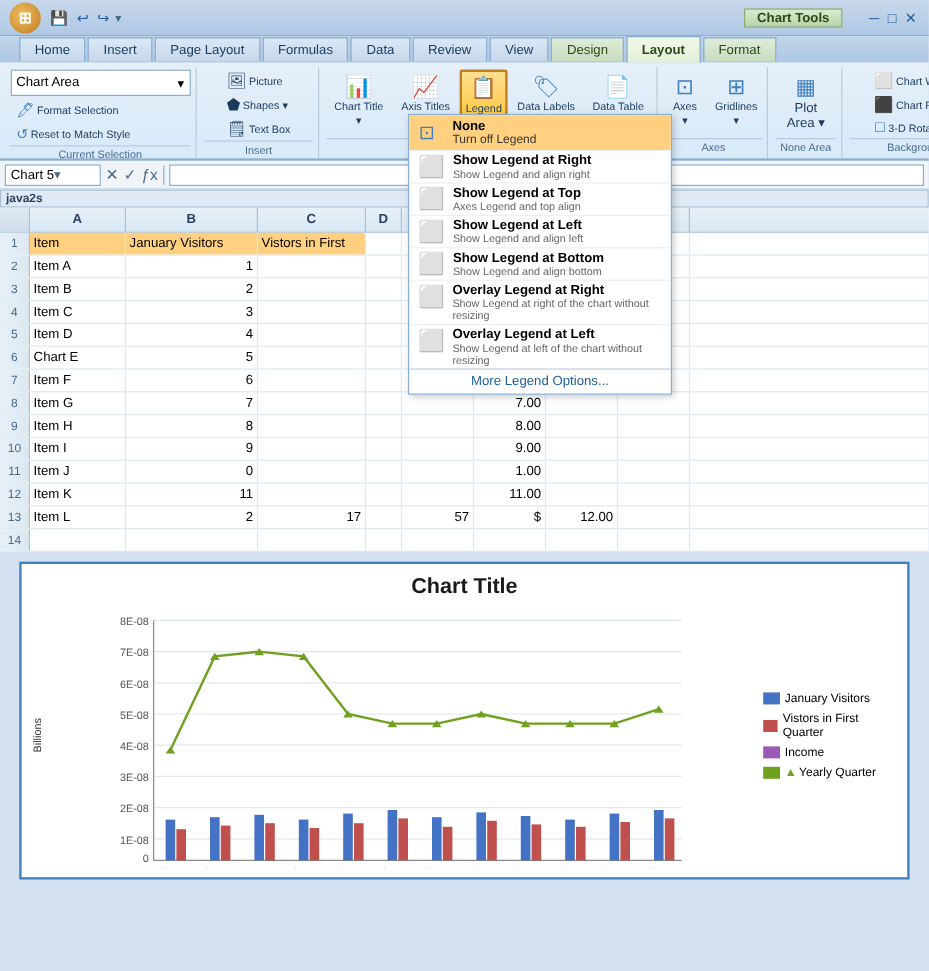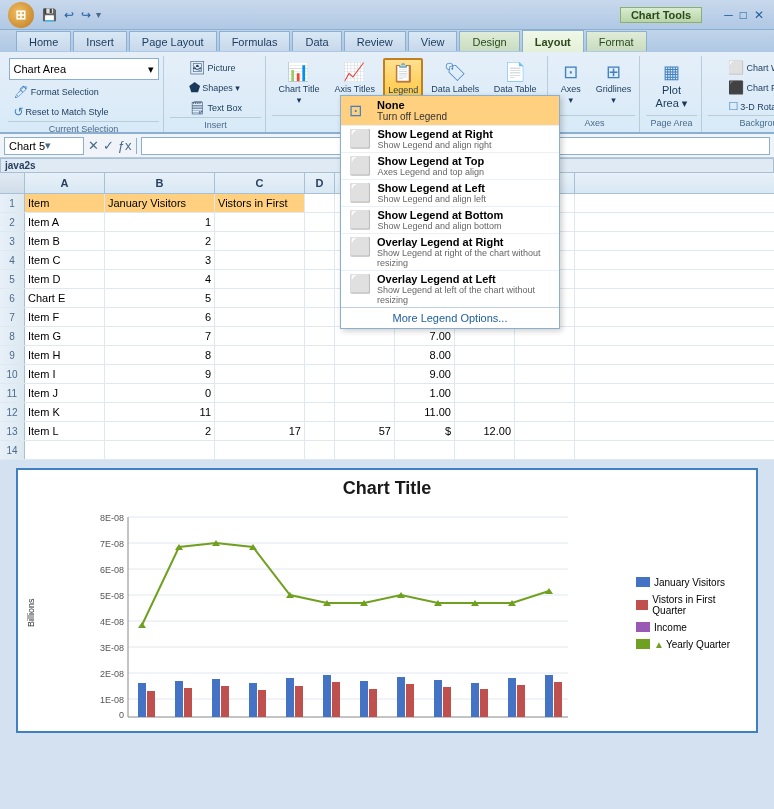--- a/index.html
+++ b/index.html
@@ -462,21 +462,21 @@
         <div class="ribbon-group-label">Axes</div>
       </div>
 
       <div class="ribbon-group" style="min-width:60px;">
         <div class="ribbon-group-items">
           <div class="ribbon-btn">
             <div style="font-size:18px; color:#4080c0;">▦</div>
             <span style="font-size:11px; text-align:center; line-height:1.2;">Plot Area ▾</span>
           </div>
         </div>
-        <div class="ribbon-group-label">Page Area</div>
+        <div class="ribbon-group-label">None Area</div>
       </div>
 
       <div class="ribbon-group bg-group" style="min-width:120px;">
         <div class="ribbon-group-items" style="flex-direction:column; align-items:flex-start; gap:1px;">
           <div class="ribbon-btn-sm">
             <span style="font-size:13px; color:#4080c0;">⬜</span>
             <span>Chart Wall ▾</span>
           </div>
           <div class="ribbon-btn-sm">
             <span style="font-size:13px; color:#4080c0;">⬛</span>

